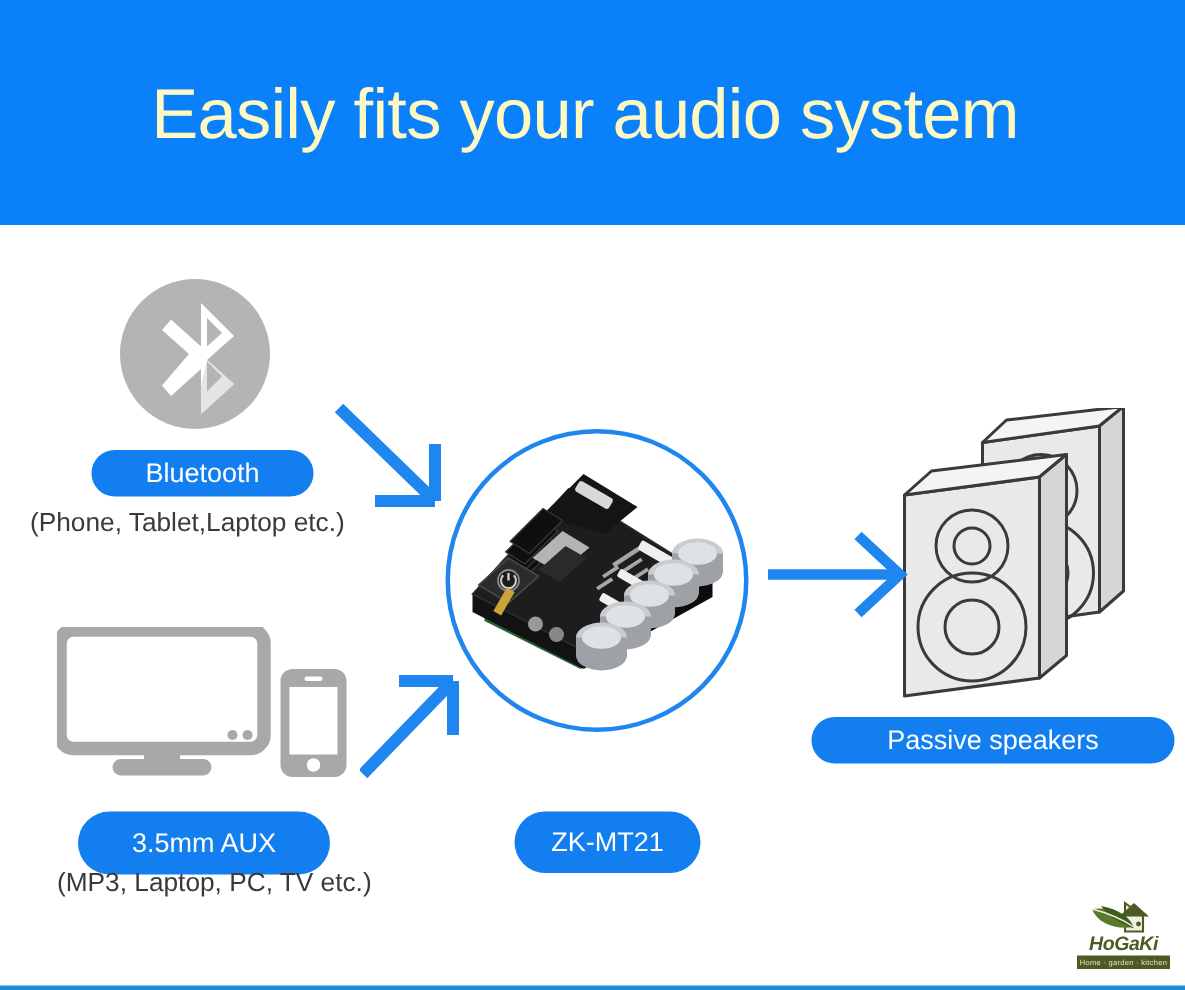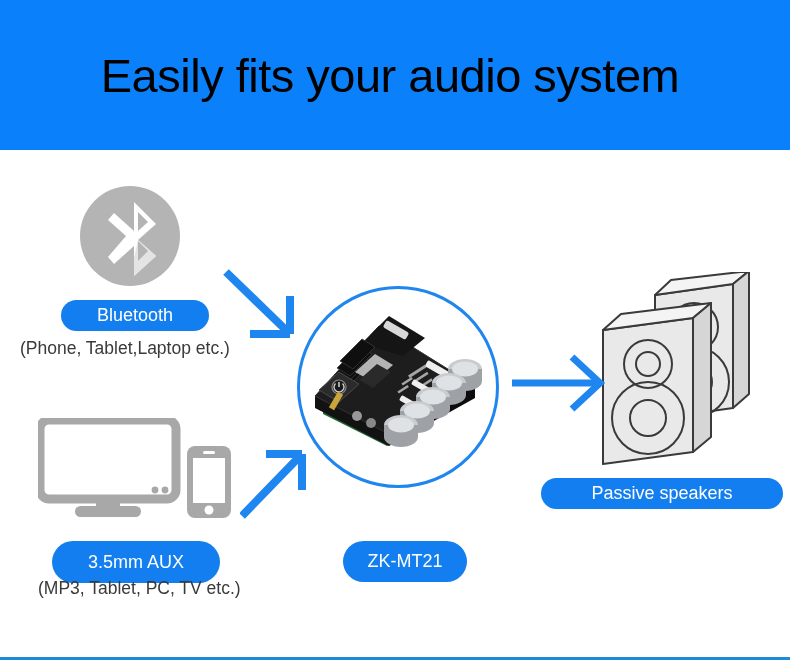--- a/index.html
+++ b/index.html
@@ -29,21 +29,21 @@
   }
   #header-title {
     position: absolute;
     left: 0;
     top: 0;
     width: 780px;
     height: 150px;
     display: flex;
     align-items: center;
     justify-content: center;
-    color: #000000;
+    color: #fef9c3;
     font-size: 47px;
     font-weight: 400;
     letter-spacing: -0.5px;
     white-space: nowrap;
   }
 
   
   .pill {
     position: absolute;
     background: #127ef0;
@@ -244,21 +244,21 @@
   </svg>
   <svg id="phone-icon" viewBox="0 0 48 76">
     <rect x="2" y="2" width="44" height="72" rx="8" ry="8" fill="#a8a8a8"></rect>
     <rect x="8" y="14" width="32" height="45" fill="#ffffff"></rect>
     <rect x="18" y="7" width="12" height="3" rx="1.5" ry="1.5" fill="#ffffff"></rect>
     <circle cx="24" cy="66" r="4.5" fill="#ffffff"></circle>
   </svg>
   <div class="pill" id="pill-aux">
     <span>3.5mm AUX</span>
   </div>
-  <div class="caption" id="caption-aux">(MP3, Tablet, PC, TV etc.)</div>
+  <div class="caption" id="caption-aux">(MP3, Laptop, PC, TV etc.)</div>
 
   <div id="board-circle"></div>
   <svg id="board-svg" viewBox="0 0 202 202">
     <g>
 
       <path d="M26 118 L90 150 L128 129 L66 98 Z" fill="#2f7a45"></path>
       <path d="M26 118 L26 128 L90 160 L90 150 Z" fill="#256339"></path>
       <path d="M90 150 L90 160 L128 139 L128 129 Z" fill="#1d5630"></path>
 
       <path d="M18 110 L18 122 L92 160 L92 148 Z" fill="#121212"></path>
@@ -373,15 +373,28 @@
   <svg class="arrow-svg" id="arrow-aux" viewBox="0 0 100 92">
     <path d="M2 88 L62 26" stroke="#1f86ef" stroke-width="8" fill="none"></path>
     <path d="M62 26 L62 62 M62 26 L26 26" stroke="#1f86ef" stroke-width="8" fill="none"></path>
   </svg>
 
   <svg class="arrow-svg" id="arrow-spk" viewBox="0 0 110 62">
     <path d="M6 31 L92 31" stroke="#1f86ef" stroke-width="7" fill="none"></path>
     <path d="M66 5 L94 31 L66 57" stroke="#1f86ef" stroke-width="7" fill="none" stroke-linejoin="miter"></path>
   </svg>
 
+  <div id="brand-logo">
+    <svg id="logo-mark" viewBox="0 0 66 24">
+      <path d="M34 2 L46 11 L46 21 L34 21 Z" fill="#f2f0e0" stroke="#4c5b24" stroke-width="1.4"></path>
+      <path d="M31 2 L48 2 L48 5 L31 5 Z" fill="#4c5b24" opacity="0"></path>
+      <path d="M40 2 L50 11 L30 11 Z" fill="#4c5b24"></path>
+      <circle cx="43" cy="16" r="1.6" fill="#4c5b24"></circle>
+      <path d="M12 6 C26 4 36 10 40 18 C28 20 16 16 12 6 Z" fill="#5c7a2c"></path>
+      <path d="M18 4 C30 6 38 12 40 19 C30 15 22 10 18 4 Z" fill="#3f5a1e"></path>
+      <path d="M12 6 C24 9 34 14 40 18" stroke="#e8efdb" stroke-width="0.9" fill="none"></path>
+    </svg>
+    <div id="logo-wordmark">HoGaKi</div>
+    <div id="logo-tagline">Home · garden · kitchen</div>
+  </div>
 
   <div id="bottom-rule"></div>
 </div>
 
 </body></html>

